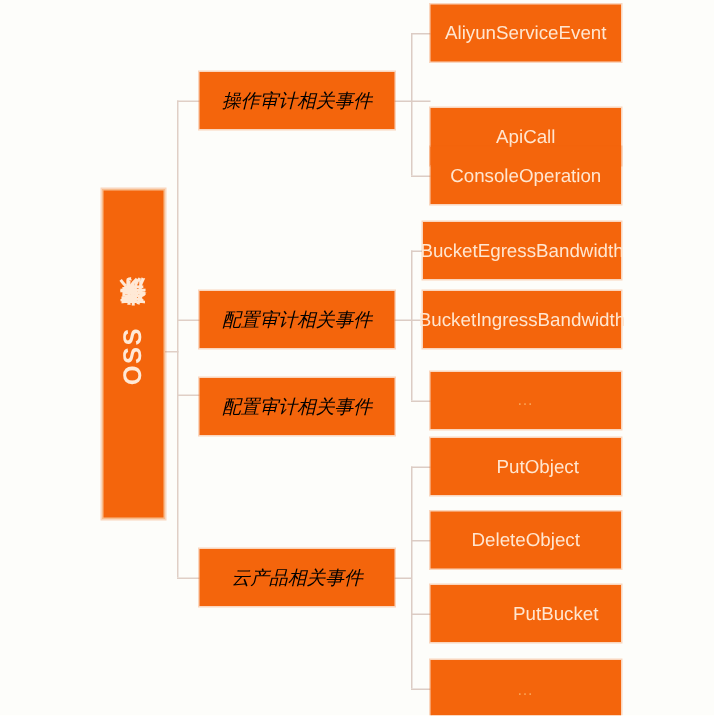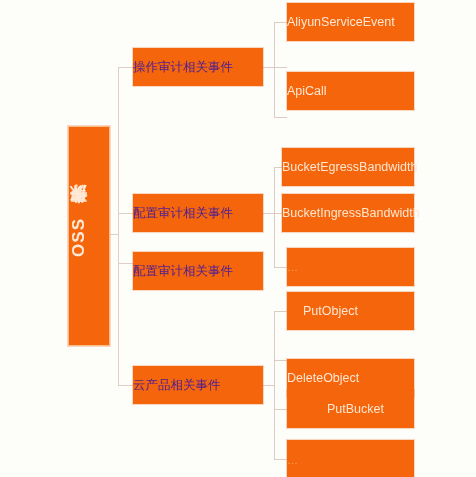--- a/index.html
+++ b/index.html
@@ -14,20 +14,21 @@
     background: #fdfdfa;
     overflow: hidden;
     font-family: "Liberation Sans", "DejaVu Sans", sans-serif;
   }
   .node {
     position: absolute;
     background: #F4650C;
     box-sizing: border-box;
     display: flex;
     align-items: center;
+    justify-content: center;
     color: #FDE3CE;
     box-shadow: 0 0 0 1px rgba(244,101,12,0.25);
   }
   .node-label {
     display: block;
     text-align: center;
     line-height: 1.15;
     white-space: nowrap;
   }
   
@@ -47,21 +48,22 @@
     color: #FFE9D6;
   }
   
   .node.lvl2 {
     left: 133px;
     width: 130px;
     height: 38px;
   }
   .node.lvl2 .node-label {
     font-size: 12.5px;
-    color: #4c1d95;
+    color: #000000;
+    font-style: italic;
   }
   
   .node.lvl3 {
     width: 127px;
     height: 38px;
   }
   .node.lvl3 .node-label {
     font-size: 12.5px;
     color: #FFE6D0;
   }
@@ -132,35 +134,38 @@
   <div class="node lvl2" style="top:366px;">
     <span class="node-label">云产品相关事件</span>
   </div>
 
   <div class="node lvl3" style="left:287px; top:3px;">
     <span class="node-label">AliyunServiceEvent</span>
   </div>
   <div class="node lvl3" style="left:287px; top:48px;margin-top:24px;">
     <span class="node-label">ApiCall</span>
   </div>
+  <div class="node lvl3" style="left:287px; top:98px;">
+    <span class="node-label">ConsoleOperation</span>
+  </div>
 
   <div class="node lvl3 wide" style="left:282px; top:148px;">
     <span class="node-label">BucketEgressBandwidth</span>
   </div>
   <div class="node lvl3 wide" style="left:282px; top:194px;">
     <span class="node-label">BucketIngressBandwidth</span>
   </div>
   <div class="node lvl3" style="left:287px; top:248px;">
     <span class="node-label ellipsis">…</span>
   </div>
 
   <div class="node lvl3" style="left:287px; top:292px;padding-left:16px;">
     <span class="node-label">PutObject</span>
   </div>
-  <div class="node lvl3" style="left:287px; top:359px;">
+  <div class="node lvl3" style="left:287px; top:341px;">
     <span class="node-label">DeleteObject</span>
   </div>
   <div class="node lvl3" style="left:287px; top:390px;padding-left:40px;">
     <span class="node-label">PutBucket</span>
   </div>
   <div class="node lvl3" style="left:287px; top:440px; height:40px;">
     <span class="node-label ellipsis">…</span>
   </div>
 
 </div>

